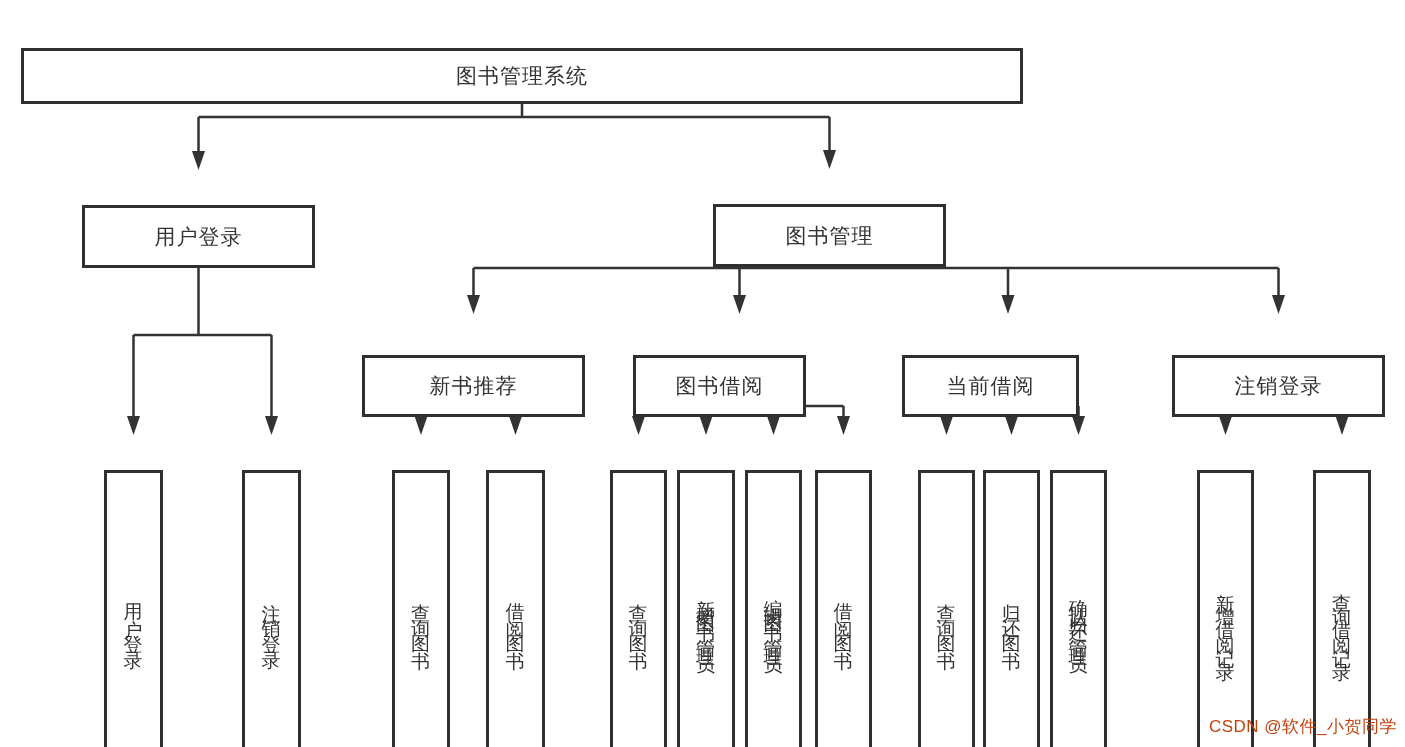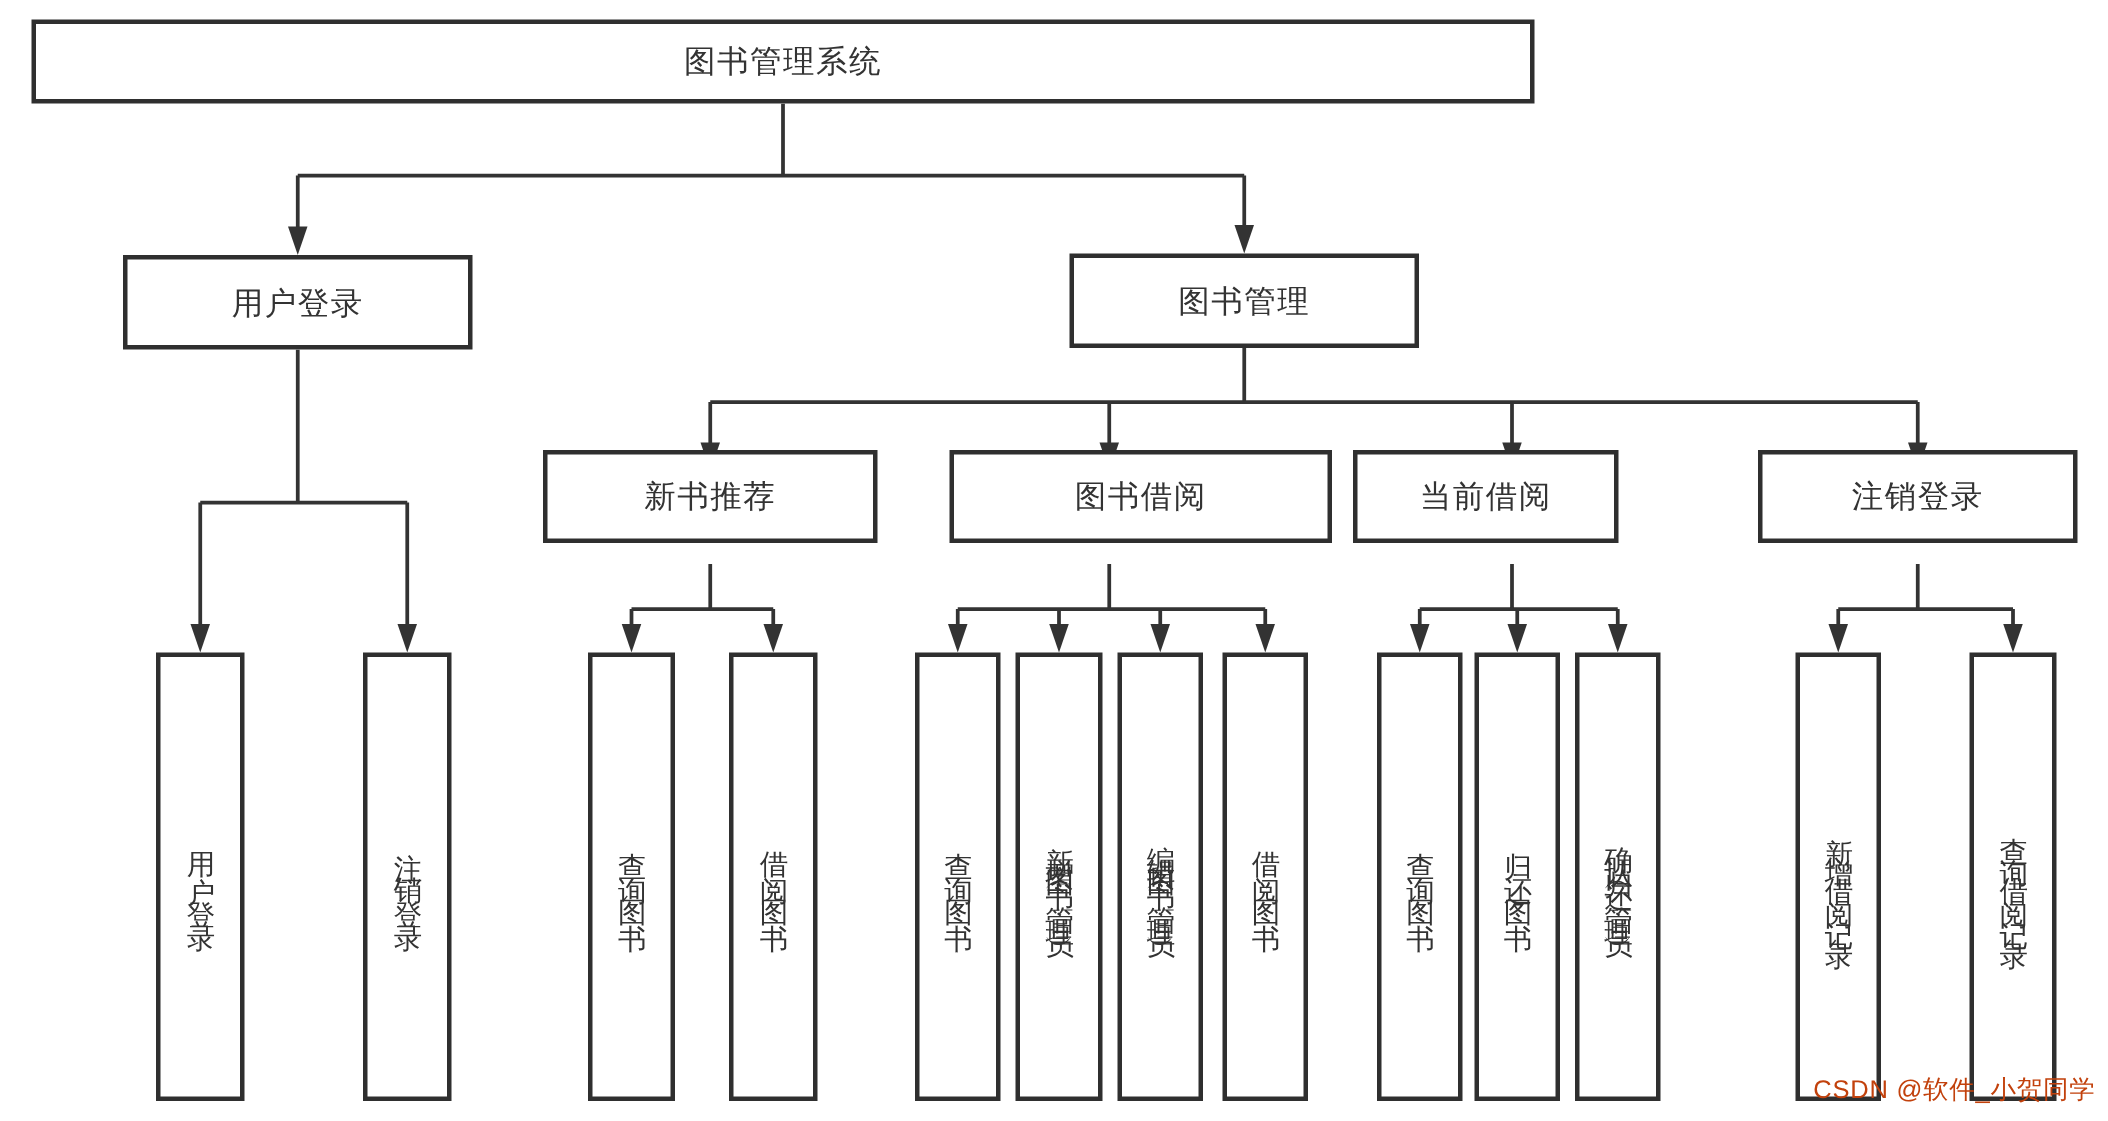--- a/index.html
+++ b/index.html
@@ -12,28 +12,29 @@
     overflow:hidden;
   }
   .connectors{position:absolute;left:0;top:0;width:1405px;height:747px;}
   .node{
     position:absolute;
     box-sizing:border-box;
     border:3px solid #2f2f2f;
     background:#ffffff;
     display:flex;align-items:center;justify-content:center;
     text-align:center;
+    margin-top:35px;
   }
   .hlabel{font-size:21px;letter-spacing:1px;color:#333333;}
   .root{left:21px;top:13px;width:1002px;height:56px;}
   .lvl2a{left:82px;top:170px;width:233px;height:63px;}
   .lvl2b{left:713px;top:169px;width:233px;height:63px;font-family:Liberation Serif, serif;}
-  .lvl3{top:300px;height:62px;}
+  .lvl3{top:320px;height:62px;}
   .l3a{left:362px;width:223px;}
-  .l3b{left:633px;width:255px;}
+  .l3b{left:633px;width:173px;}
   .l3c{left:902px;width:177px;}
   .l3d{left:1172px;width:213px;}
   .leaf{top:435px;height:299px;}
   .vtext{
     writing-mode:vertical-lr;
     text-orientation:mixed;
     font-size:19px;
     color:#333333;
     line-height:1;
     white-space:nowrap;

